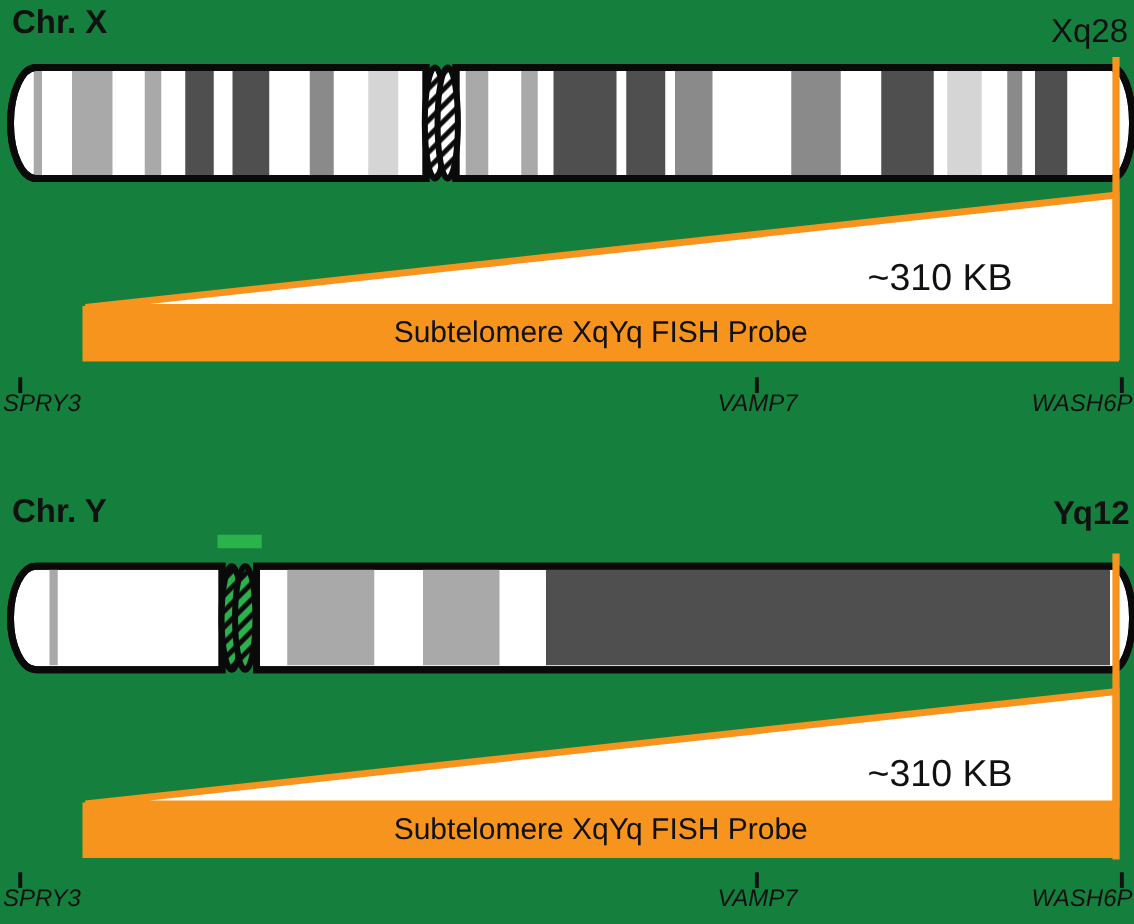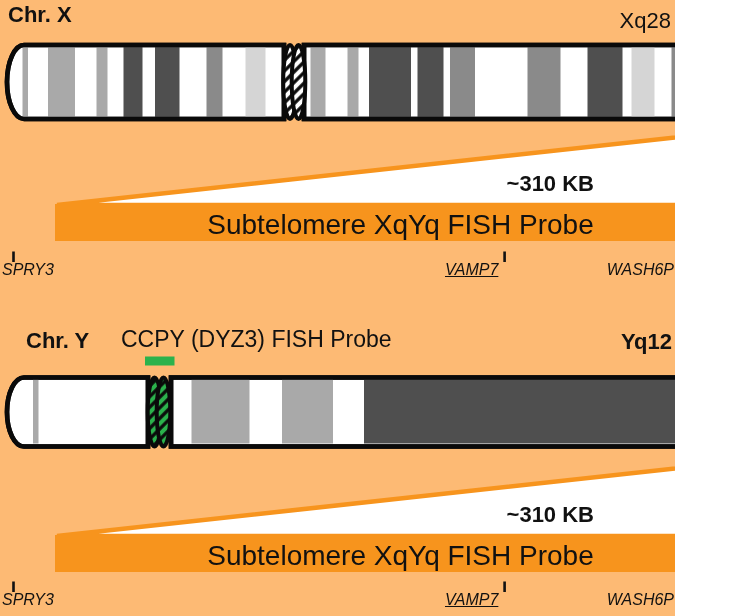--- a/index.html
+++ b/index.html
@@ -1,46 +1,46 @@
 <!DOCTYPE html>
 <html style="--orange: #F7941D; --green: #2BB24C; --band_dark: #4F4F4F; --band_medium: #8A8A8A; --band_gray: #A9A9A9; --band_light: #D5D5D5; --outline: #0A0A0A; --text: #111111;"><head>
 <meta charset="utf-8">
 <style>
   * { box-sizing: border-box; }
   html, body { margin: 0; padding: 0; background: #fff; }
   #canvas {
     position: relative;
-    width: 675px;
+    width: 756px;
     height: 616px;
-    background: #fdba74;
+    background: #15803d;
     font-family: "Liberation Sans", sans-serif;
     color: var(--text, #111);
     overflow: hidden;
   }
   #canvas svg { position: absolute; left: 0; top: 0; }
   .abs { position: absolute; white-space: nowrap; line-height: 1.15; }
   .chr-title { font-weight: bold; font-size: 22px; }
   .end-label { font-size: 22px; }
-  .scale-label { font-size: 22px; font-weight: bold; }
+  .scale-label { font-size: 25px; }
   .ccpy-label { font-size: 23px; }
   .gene { font-style: italic; font-size: 16px; }
   .probe-bar {
     position: absolute;
     left: 55px;
     width: 691px;
     height: 37px;
     background: var(--orange, #F7941D);
     display: flex;
-    align-items: flex-end;
+    align-items: center;
     justify-content: center;
-    font-size: 28px;
+    font-size: 20px;
     color: var(--text, #111);
     white-space: nowrap;
   }
-  .t-center { text-align: left; text-decoration: underline; }
+  .t-center { text-align: center; }
   
   .arm { fill: #ffffff; stroke: var(--outline, #0a0a0a); stroke-width: 4.6; }
   .arm-outline { fill: none; stroke: var(--outline, #0a0a0a); stroke-width: 4.6; }
   .cen { stroke: var(--outline, #0a0a0a); stroke-width: 4; }
   .green-fill { fill: var(--green, #2BB24C); }
   .hatch-stripe { fill: var(--outline, #0a0a0a); }
   .orange-fill { fill: var(--orange, #F7941D); }
   .wedge { fill: #ffffff; stroke: var(--orange, #F7941D); stroke-width: 4.6; stroke-miterlimit: 3; }
   .tick { fill: var(--text, #111); }
 </style>
@@ -131,22 +131,21 @@
   <div class="abs chr-title" style="left:8px; top:2px;">Chr. X</div>
   <div class="abs end-label" style="right:4px; top:8px;">Xq28</div>
   <div class="abs scale-label" style="right:81px; top:171px;">~310 KB</div>
   <div class="probe-bar" style="top:203.5px;">
     <span>Subtelomere XqYq FISH Probe</span>
   </div>
   <div class="abs gene" style="left:2px; top:261px;">SPRY3</div>
   <div class="abs gene t-center" style="left:445px; top:261px; width:120px;">VAMP7</div>
   <div class="abs gene" style="right:1px; top:261px;">WASH6P</div>
 
-  <div class="abs chr-title" style="left:26px; top:328px;">Chr. Y</div>
-  <div class="abs ccpy-label" style="left:121px; top:326px;">CCPY (DYZ3) FISH Probe</div>
+  <div class="abs chr-title" style="left:8px; top:328px;">Chr. Y</div>
   <div class="abs end-label" style="right:3px; top:329px;font-weight:bold;">Yq12</div>
   <div class="abs scale-label" style="right:81px; top:502px;">~310 KB</div>
   <div class="probe-bar" style="top:535px;">
     <span>Subtelomere XqYq FISH Probe</span>
   </div>
   <div class="abs gene" style="left:2px; top:591px;">SPRY3</div>
   <div class="abs gene t-center" style="left:445px; top:591px; width:120px;">VAMP7</div>
   <div class="abs gene" style="right:1px; top:591px;">WASH6P</div>
 
 </div>

